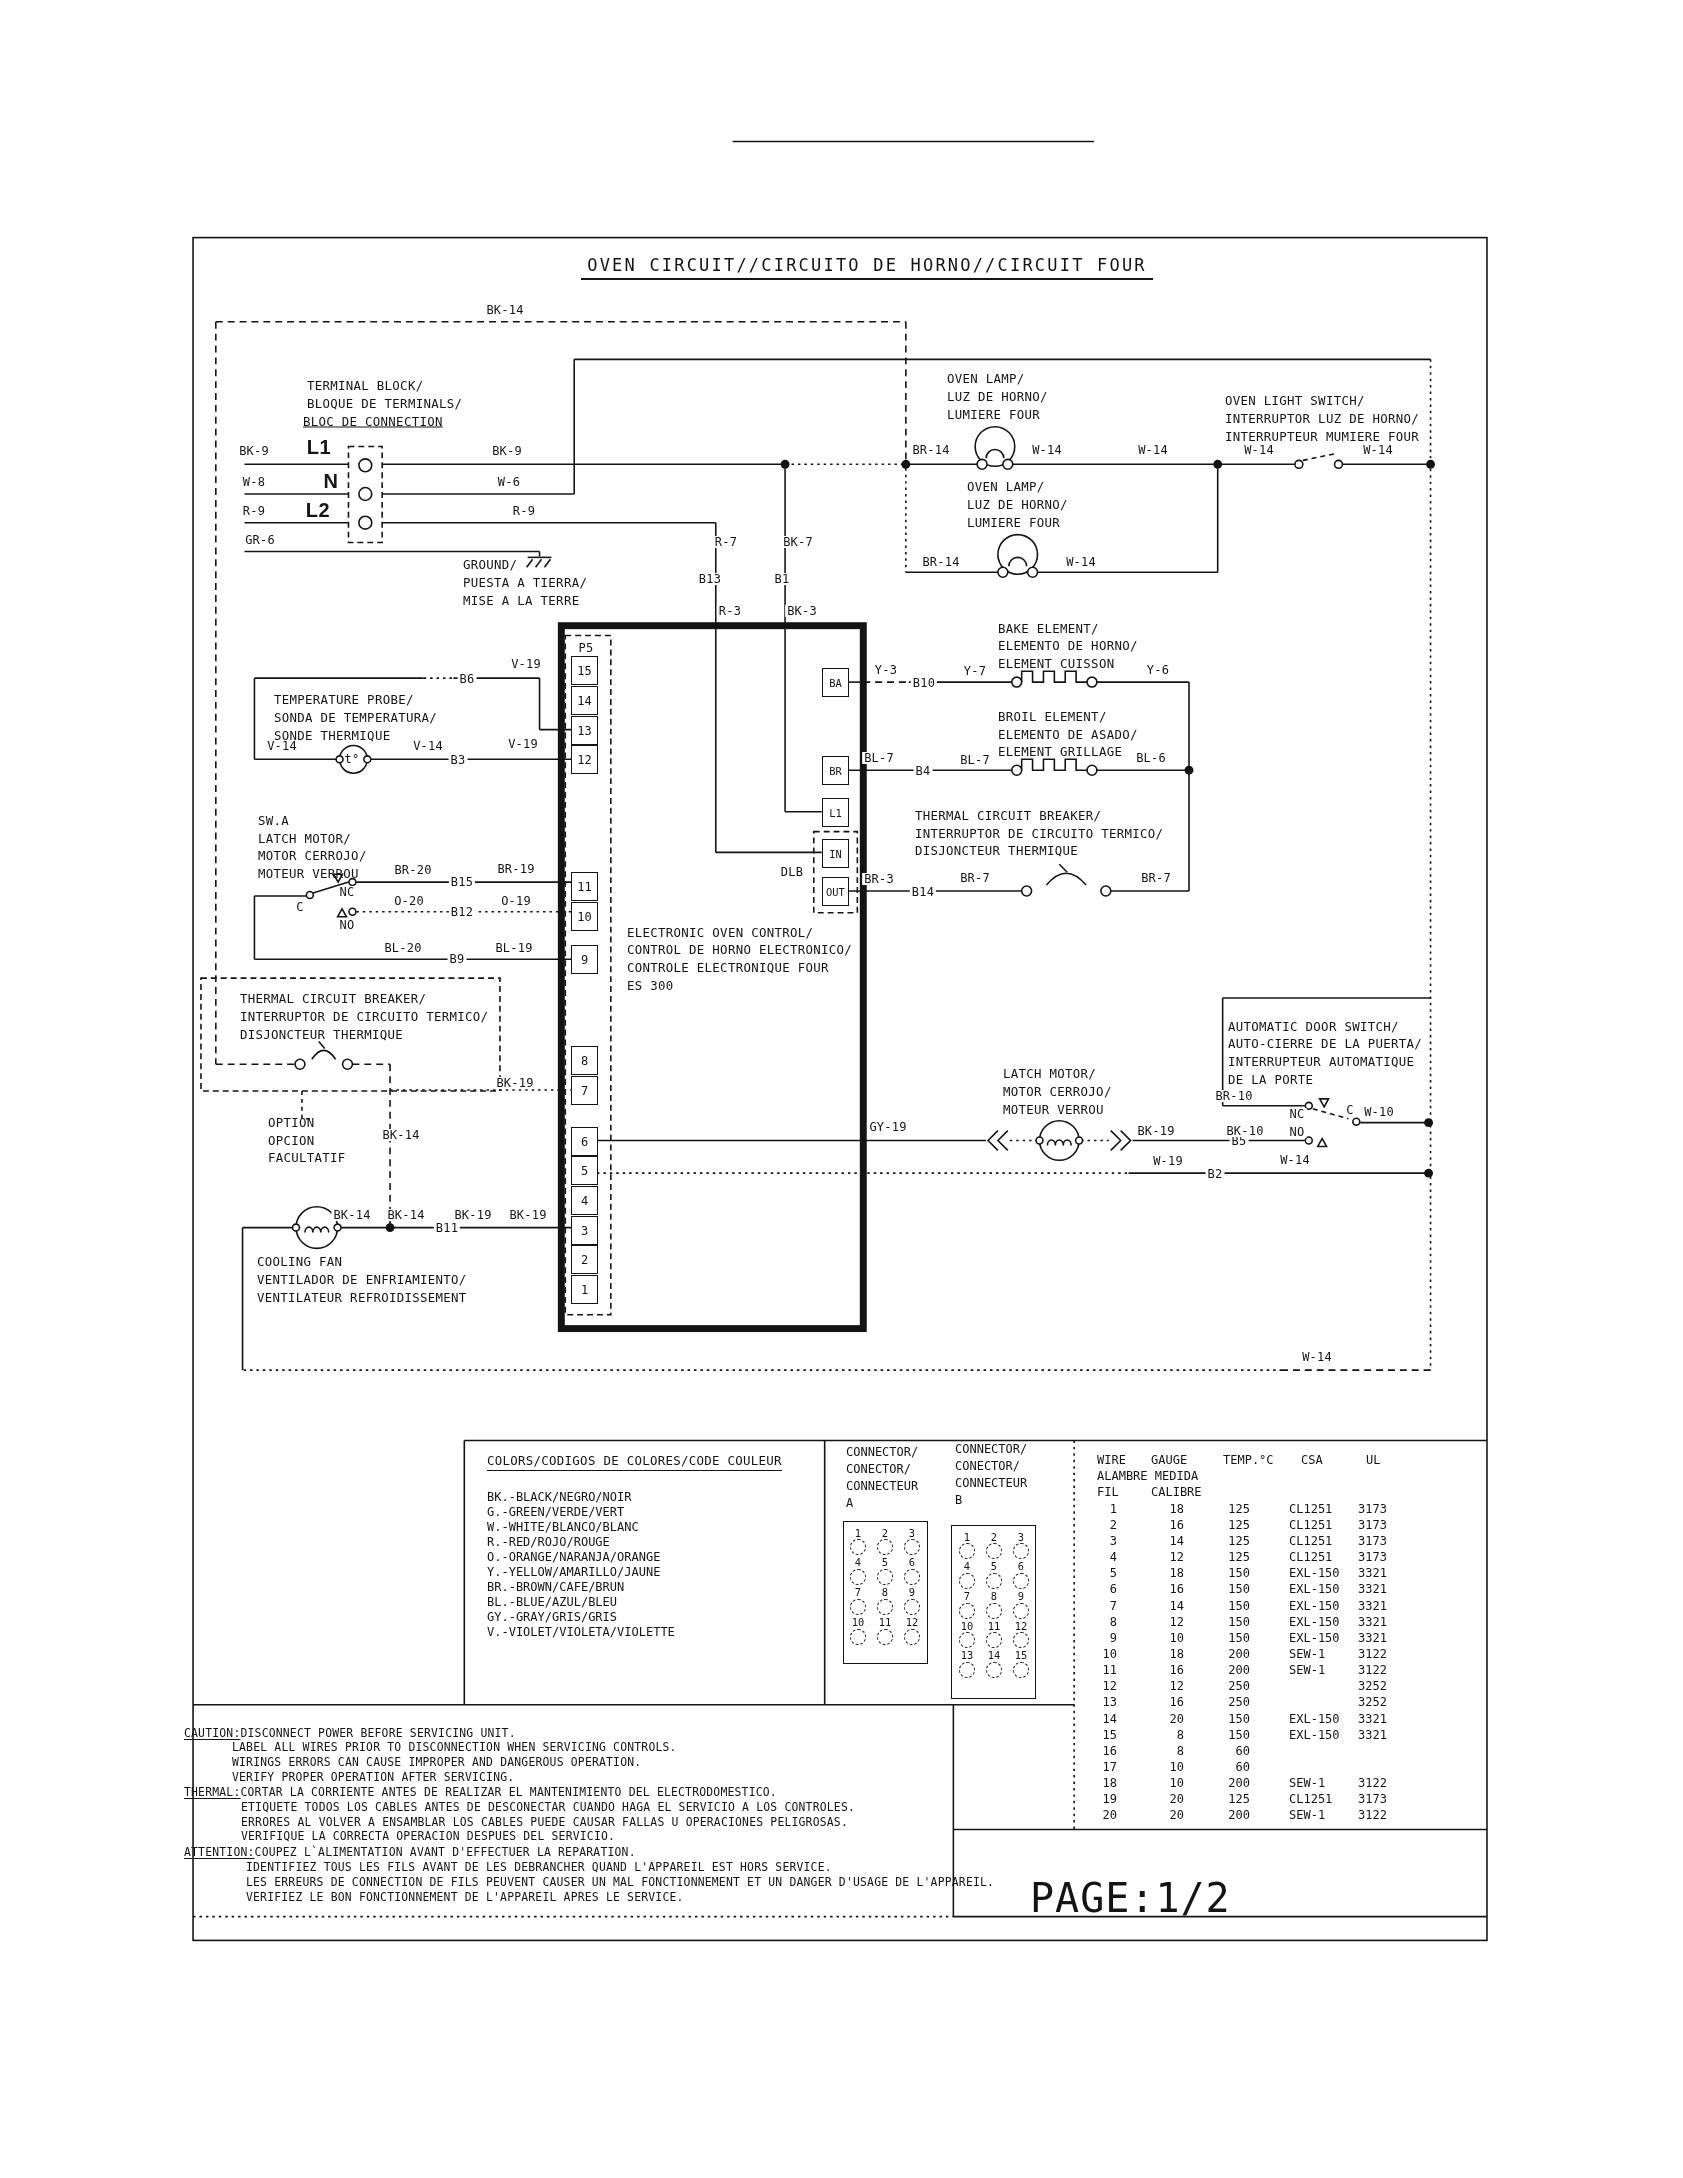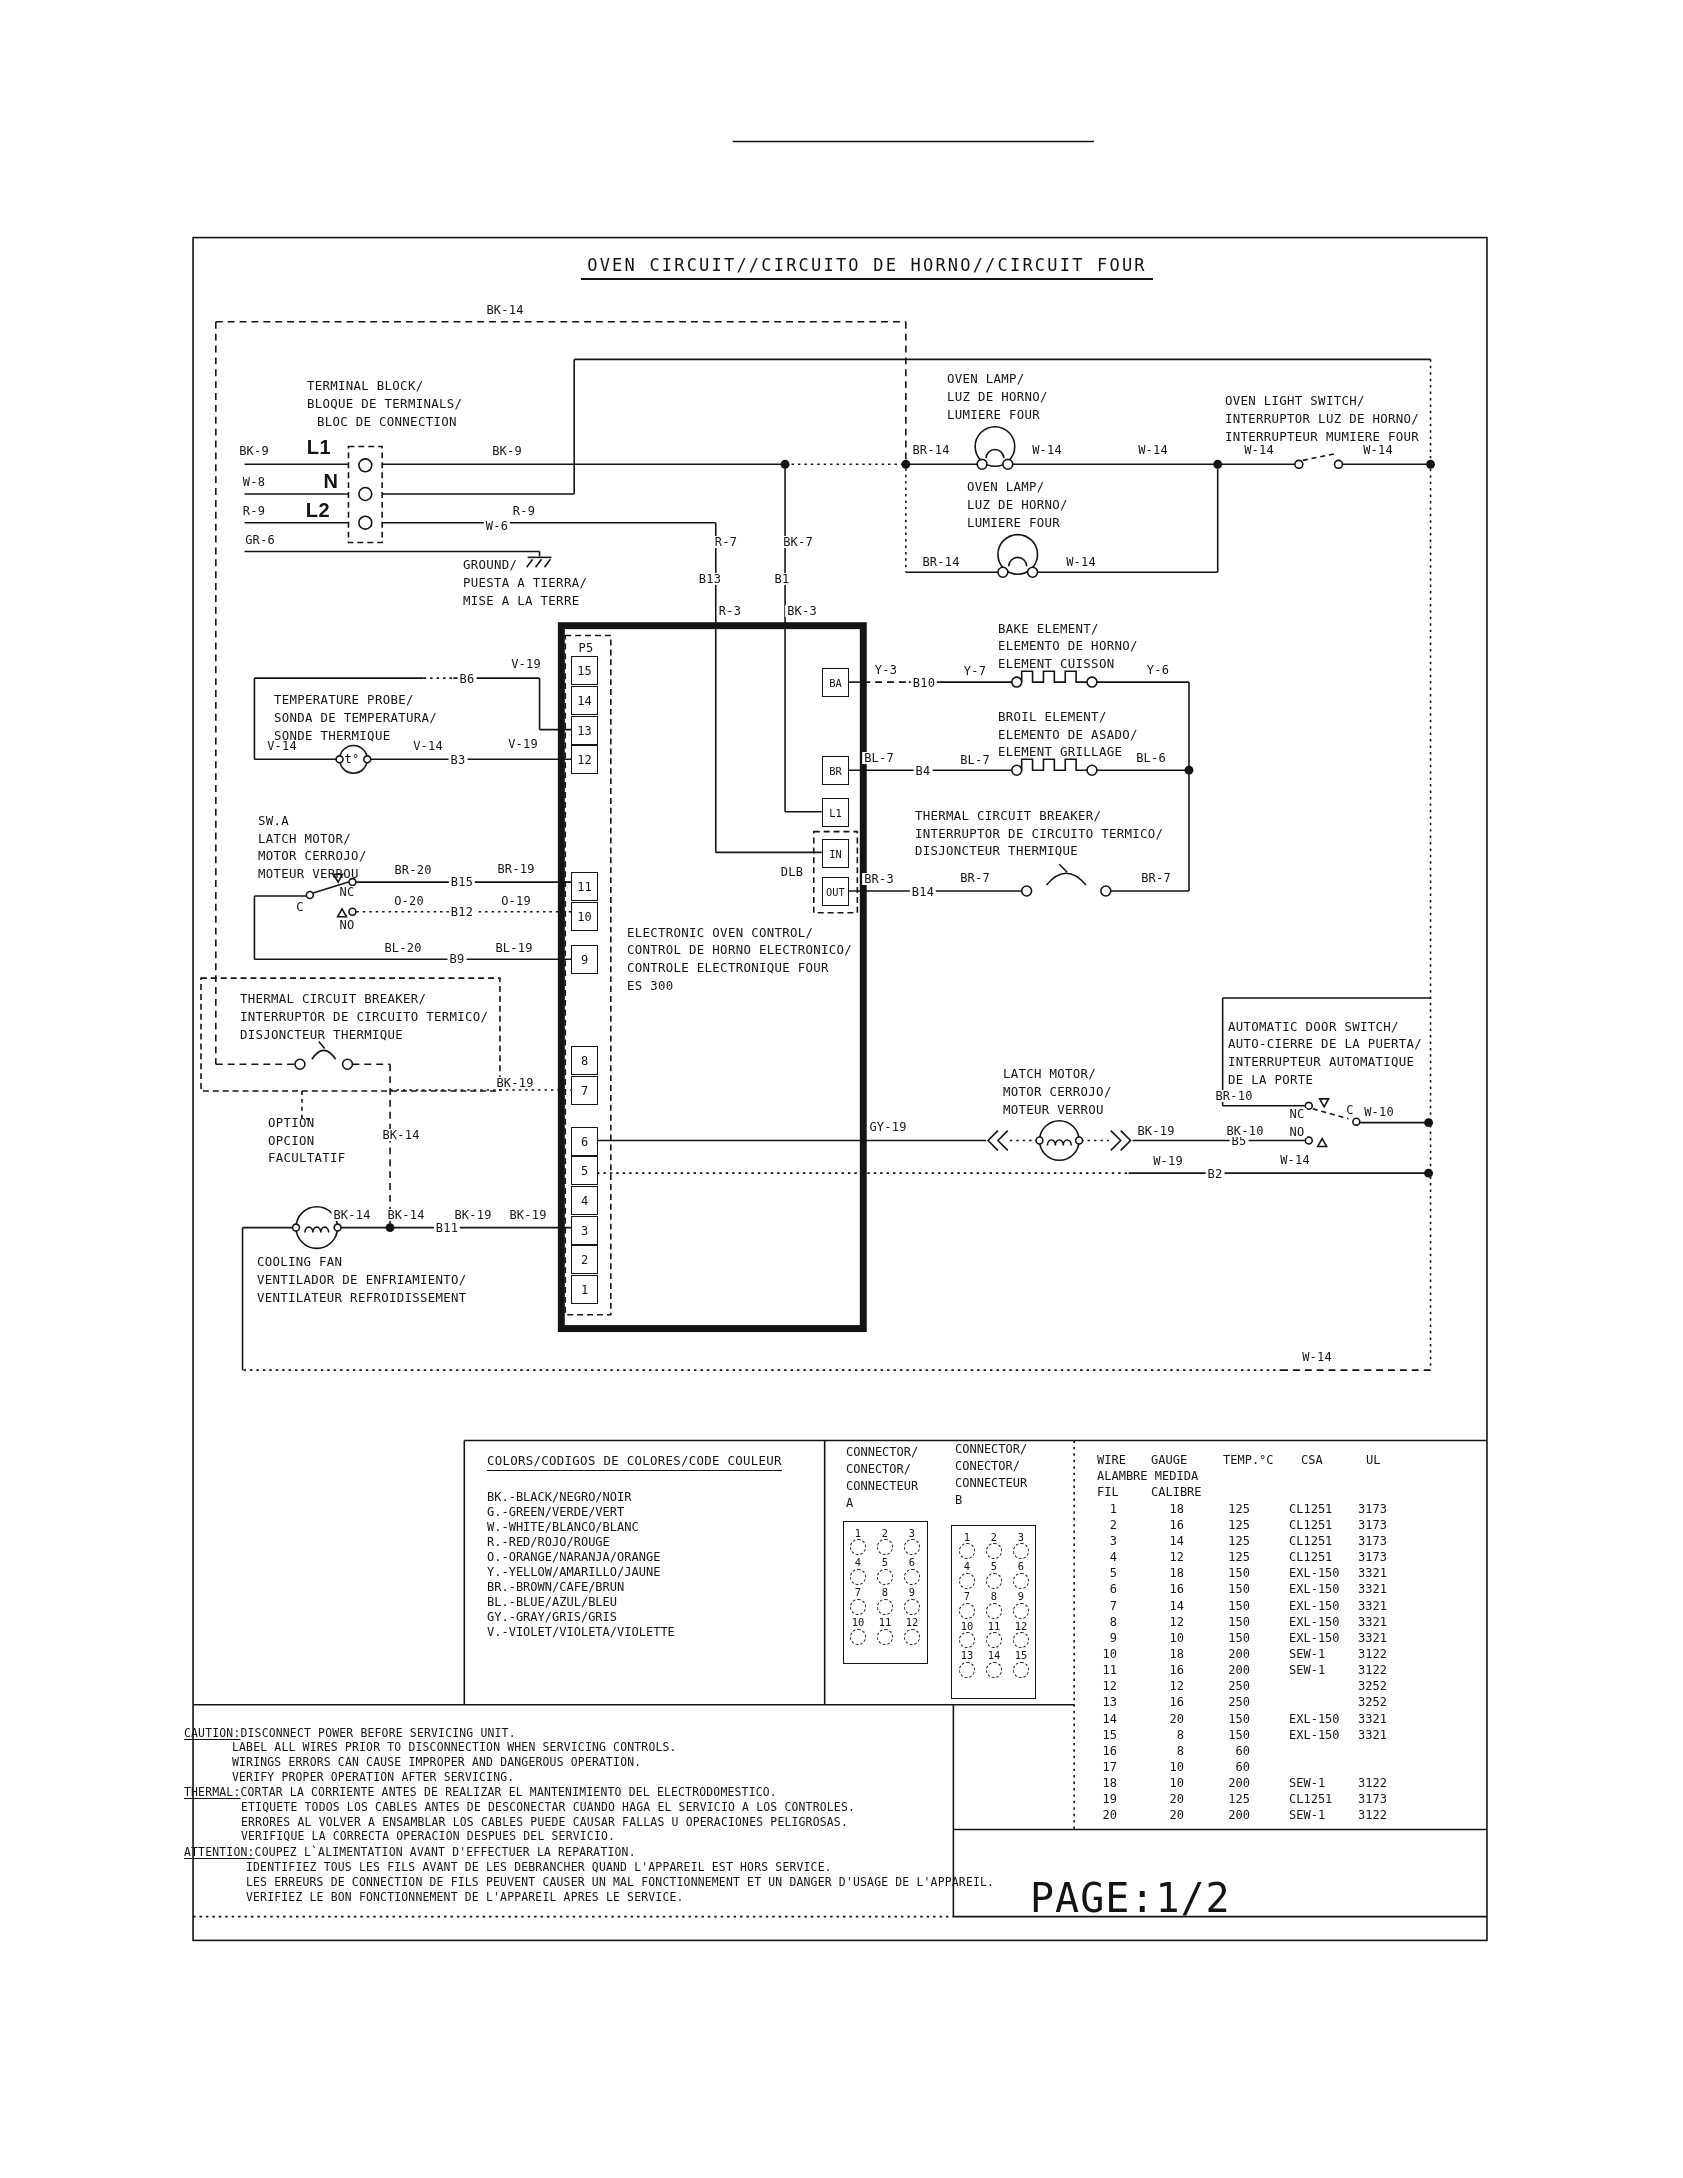--- a/index.html
+++ b/index.html
@@ -275,21 +275,21 @@
   <div class="ctitle" style="left:487px;top:1462px">COLORS/CODIGOS DE COLORES/CODE COULEUR</div>
   <div class="foot" style="left:1030px;top:1898px">PAGE:1/2</div>
 
   <div id="gen">
       <div class="lbl" style="left: 505px; top: 310px;">BK-14</div>
       <div class="lbl" style="left: 254px; top: 451px;">BK-9</div>
       <div class="lbl" style="left: 254px; top: 482px;">W-8</div>
       <div class="lbl" style="left: 254px; top: 511px;">R-9</div>
       <div class="lbl" style="left: 260px; top: 540px;">GR-6</div>
       <div class="lbl" style="left: 507px; top: 451px;">BK-9</div>
-      <div class="lbl" style="left: 497px; top: 482px; margin-top: 44px;">W-6</div>
+      <div class="lbl" style="left: 509px; top: 482px;">W-6</div>
       <div class="lbl" style="left: 524px; top: 511px;">R-9</div>
       <div class="lbl" style="left: 931px; top: 450px;">BR-14</div>
       <div class="lbl" style="left: 1047px; top: 450px;">W-14</div>
       <div class="lbl" style="left: 1153px; top: 450px;">W-14</div>
       <div class="lbl" style="left: 1259px; top: 450px;">W-14</div>
       <div class="lbl" style="left: 1378px; top: 450px;">W-14</div>
       <div class="lbl" style="left: 941px; top: 562px;">BR-14</div>
       <div class="lbl" style="left: 1081px; top: 562px;">W-14</div>
       <div class="lbl" style="left: 726px; top: 542px;">R-7</div>
       <div class="lbl" style="left: 798px; top: 542px;">BK-7</div>
@@ -348,21 +348,21 @@
       <div class="lbl" style="left: 1234px; top: 1096px;">BR-10</div>
       <div class="lbl" style="left: 1168px; top: 1161px;">W-19</div>
       <div class="lbl inline" style="left: 1215px; top: 1174px;">B2</div>
       <div class="lbl" style="left: 1295px; top: 1160px;">W-14</div>
       <div class="lbl" style="left: 1317px; top: 1357px;">W-14</div>
       <div class="lbl big" style="left: 319px; top: 447px;">L1</div>
       <div class="lbl big" style="left: 331px; top: 481px;">N</div>
       <div class="lbl big" style="left: 318px; top: 510px;">L2</div>
       <div class="blk" style="left: 307px; top: 385px;">TERMINAL BLOCK/</div>
       <div class="blk" style="left: 307px; top: 403px;">BLOQUE DE TERMINALS/</div>
-      <div class="blk" style="left: 317px; top: 421px;">BLOC DE CONNECTION</div>
+      <div class="blk" style="left: 303px; top: 421px; text-decoration: underline;">BLOC DE CONNECTION</div>
       <div class="blk" style="left: 463px; top: 564px;">GROUND/</div>
       <div class="blk" style="left: 463px; top: 582px;">PUESTA A TIERRA/</div>
       <div class="blk" style="left: 463px; top: 600px;">MISE A LA TERRE</div>
       <div class="blk" style="left: 947px; top: 378px;">OVEN LAMP/</div>
       <div class="blk" style="left: 947px; top: 396px;">LUZ DE HORNO/</div>
       <div class="blk" style="left: 947px; top: 414px;">LUMIERE FOUR</div>
       <div class="blk" style="left: 1225px; top: 400px;">OVEN LIGHT SWITCH/</div>
       <div class="blk" style="left: 1225px; top: 418px;">INTERRUPTOR LUZ DE HORNO/</div>
       <div class="blk" style="left: 1225px; top: 436px;">INTERRUPTEUR MUMIERE FOUR</div>
       <div class="blk" style="left: 967px; top: 486px;">OVEN LAMP/</div>

